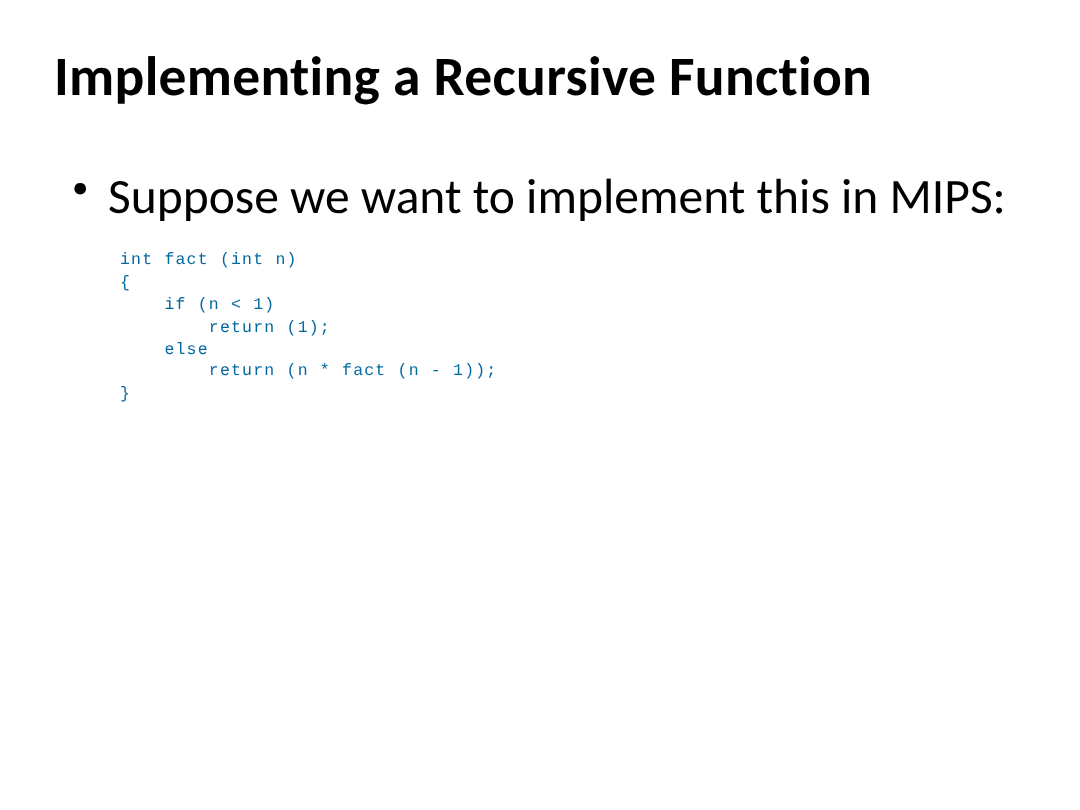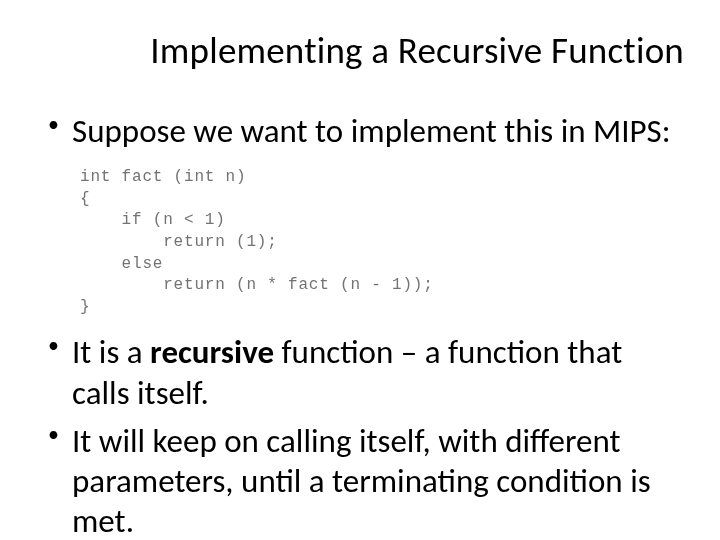--- a/index.html
+++ b/index.html
@@ -13,25 +13,24 @@
     overflow: hidden;
   }
   .slide {
     box-sizing: border-box;
     width: 720px;
     height: 540px;
     padding: 24px 36px 24px 36px;
   }
   .title {
     font-size: 37px;
-    font-weight: 400;
+    font-weight: 700;
     letter-spacing: 0.2px;
     margin: 4px 0 38px 0;
     white-space: nowrap;
-    text-align: right;
   }
   ul.body {
     list-style: none;
     padding: 0;
     margin: 0 0 0 8px;
   }
   ul.body > li {
     position: relative;
     font-size: 33px;
     line-height: 1.22;
@@ -49,23 +48,23 @@
   .bold { font-weight: 700; }
   .codeimg {
     margin: 4px 0 6px 38px;
     padding: 4px 10px 4px 6px;
     background: #fff;
     display: inline-block;
   }
   .codeimg pre {
     margin: 0;
     font-family: Consolas, "Courier New", monospace;
-    font-size: 16px;
+    font-size: 11px;
     line-height: 1.35;
-    color: #737373;
+    color: #0369a1;
     letter-spacing: 0.8px;
     white-space: pre;
   }
   .spacer-after-code {
     height: 4px;
   }
 </style>
 </head>
 <body>
 
@@ -84,22 +83,14 @@
 {
     if (n &lt; 1)
         return (1);
     else
         return (n * fact (n - 1));
 }</pre>
   </div>
 
   <div class="spacer-after-code"></div>
 
-  <ul class="body">
-    <li>
-      <span>It is a </span><span class="bold">recursive</span><span> function – a function that calls itself.</span>
-    </li>
-    <li>
-      <span>It will keep on calling itself, with different parameters, until a terminating condition is met.</span>
-    </li>
-  </ul>
 
 </div>
 
 </body></html>

